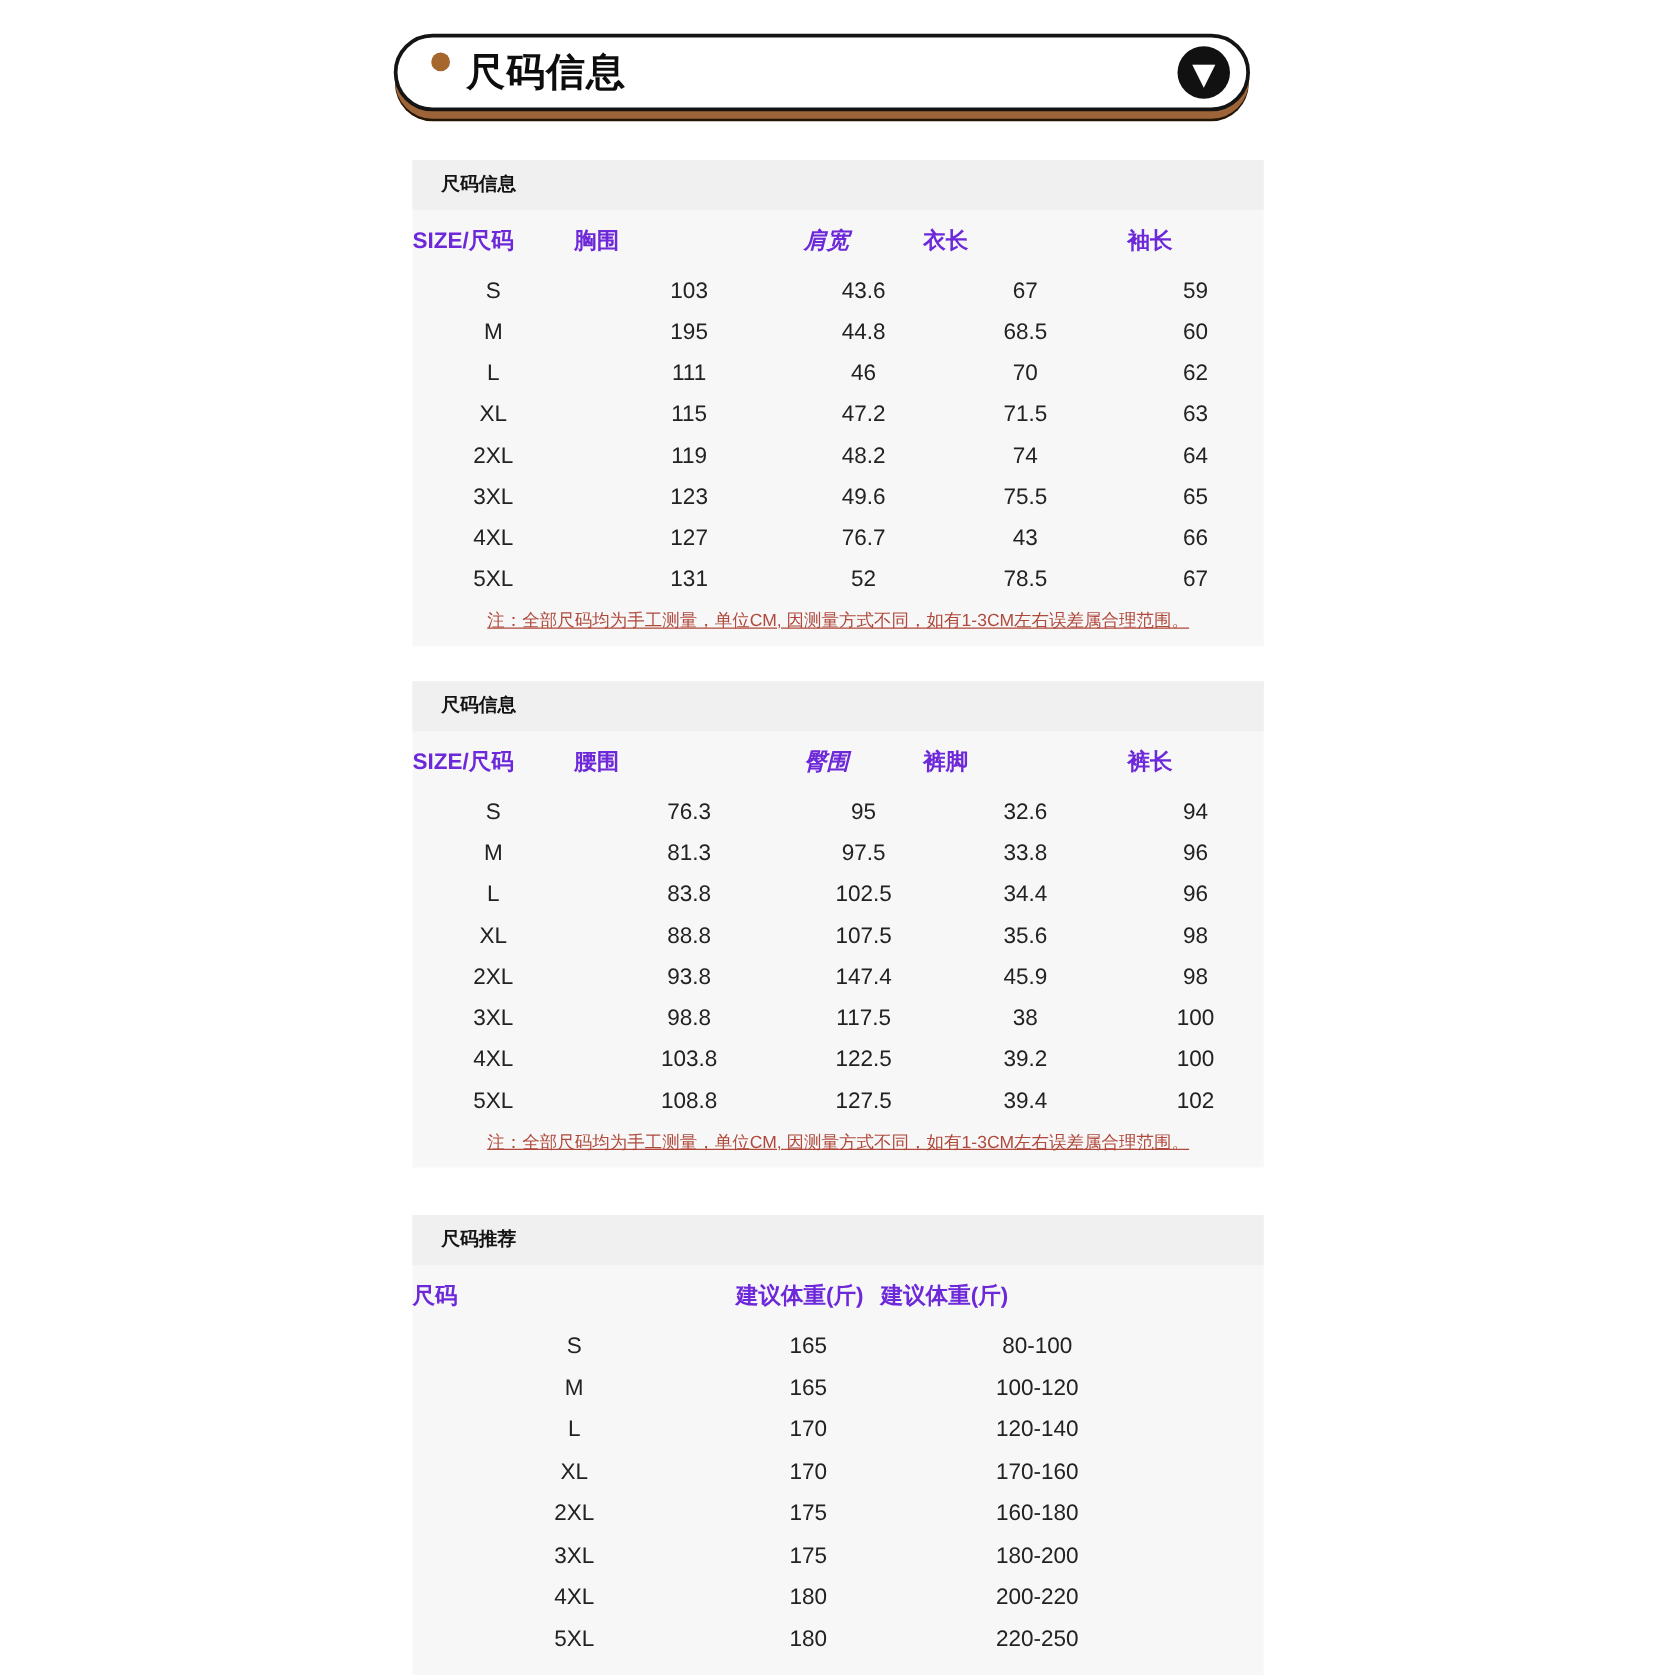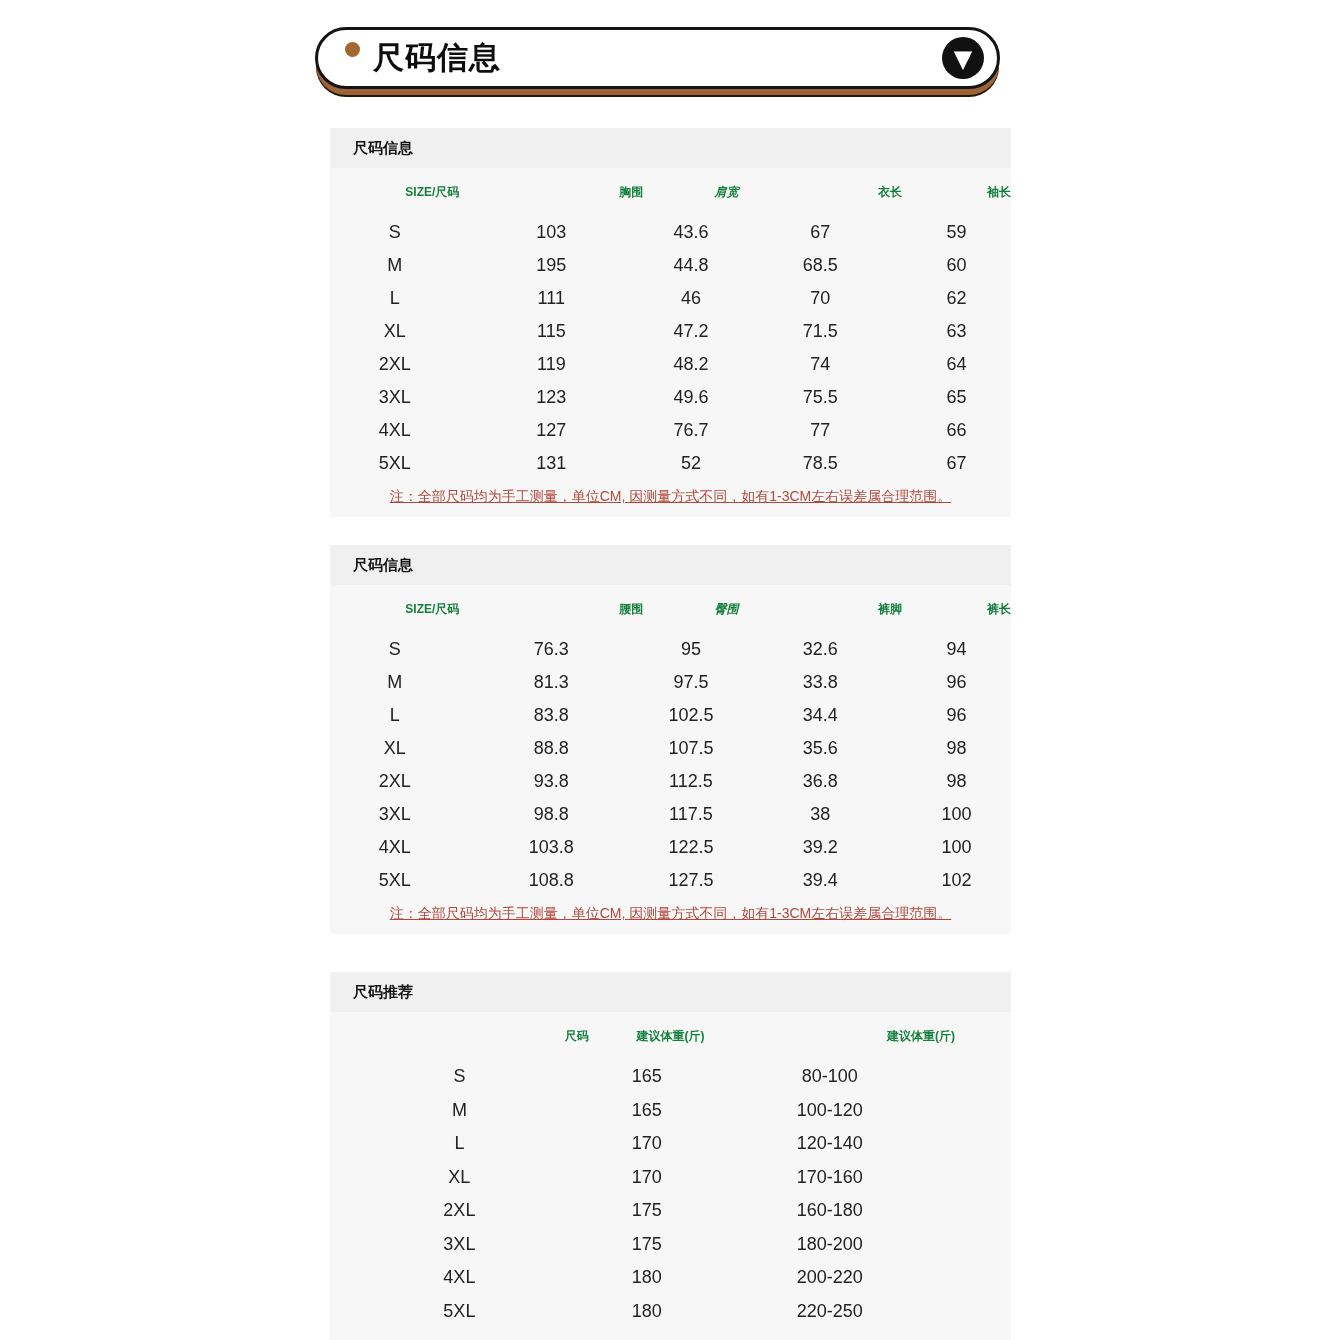--- a/index.html
+++ b/index.html
@@ -44,22 +44,22 @@
   .tbl{position:absolute;left:330px;width:681px;background:var(--table-bg);}
   .sec1{top:128px;height:389px;}
   .sec2{top:545px;height:389px;}
   .sec3{top:972px;height:368px;}
   .tbl-label{
     background:var(--strip-bg);height:40px;line-height:40px;
     padding-left:23px;font-size:15px;font-weight:bold;color:#141414;
   }
   table.data-table{width:100%;border-collapse:collapse;table-layout:fixed;}
   .data-table th{
-    height:48px;vertical-align:middle;text-align:right;
-    font-size:12px;font-weight:bold;color:#15803d;
+    height:48px;vertical-align:middle;text-align:left;
+    font-size:18px;font-weight:bold;color:#6d28d9;
   }
   .data-table td{
     height:33px;vertical-align:middle;text-align:center;
     font-size:18px;font-weight:400;color:#222222;
   }
   .sec3 .data-table td{height:33.5px;}
   
   .t5 th:nth-child(1){width:19%;}
   .t5 th:nth-child(2){width:27%;}
   .t5 th:nth-child(3){width:14%;font-style:italic;}
@@ -141,21 +141,21 @@
             <td>3XL</td>
             <td>123</td>
             <td>49.6</td>
             <td>75.5</td>
             <td>65</td>
           </tr>
           <tr>
             <td>4XL</td>
             <td>127</td>
             <td>76.7</td>
-            <td>77</td>
+            <td>43</td>
             <td>66</td>
           </tr>
           <tr>
             <td>5XL</td>
             <td>131</td>
             <td>52</td>
             <td>78.5</td>
             <td>67</td>
           </tr>
         </tbody>
@@ -200,22 +200,22 @@
           <tr>
             <td>XL</td>
             <td>88.8</td>
             <td>107.5</td>
             <td>35.6</td>
             <td>98</td>
           </tr>
           <tr>
             <td>2XL</td>
             <td>93.8</td>
-            <td>112.5</td>
-            <td>36.8</td>
+            <td>147.4</td>
+            <td>45.9</td>
             <td>98</td>
           </tr>
           <tr>
             <td>3XL</td>
             <td>98.8</td>
             <td>117.5</td>
             <td>38</td>
             <td>100</td>
           </tr>
           <tr>

